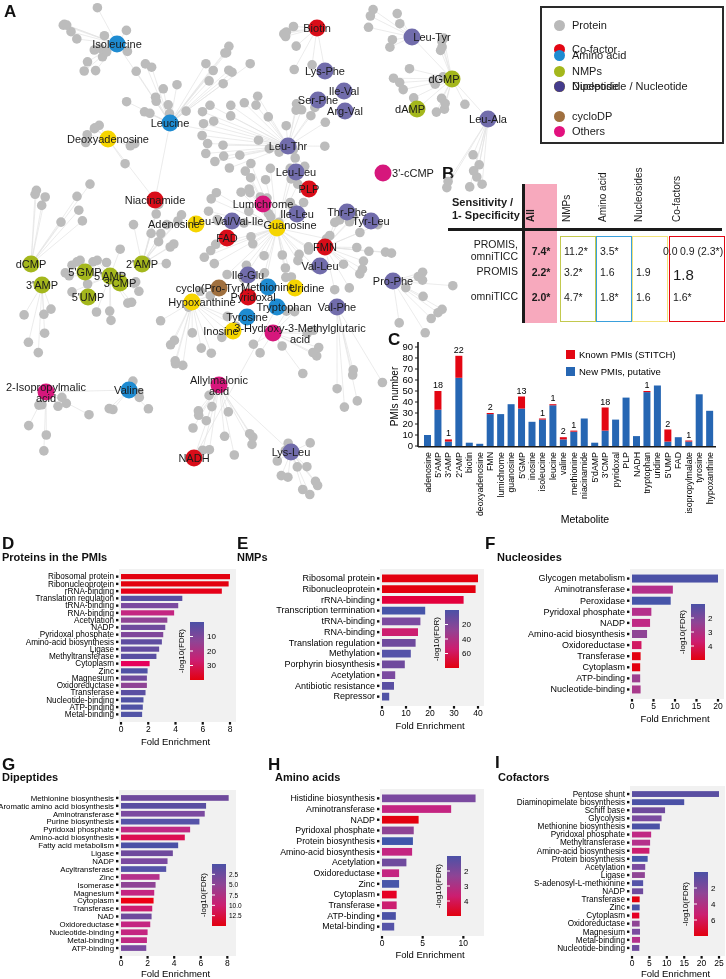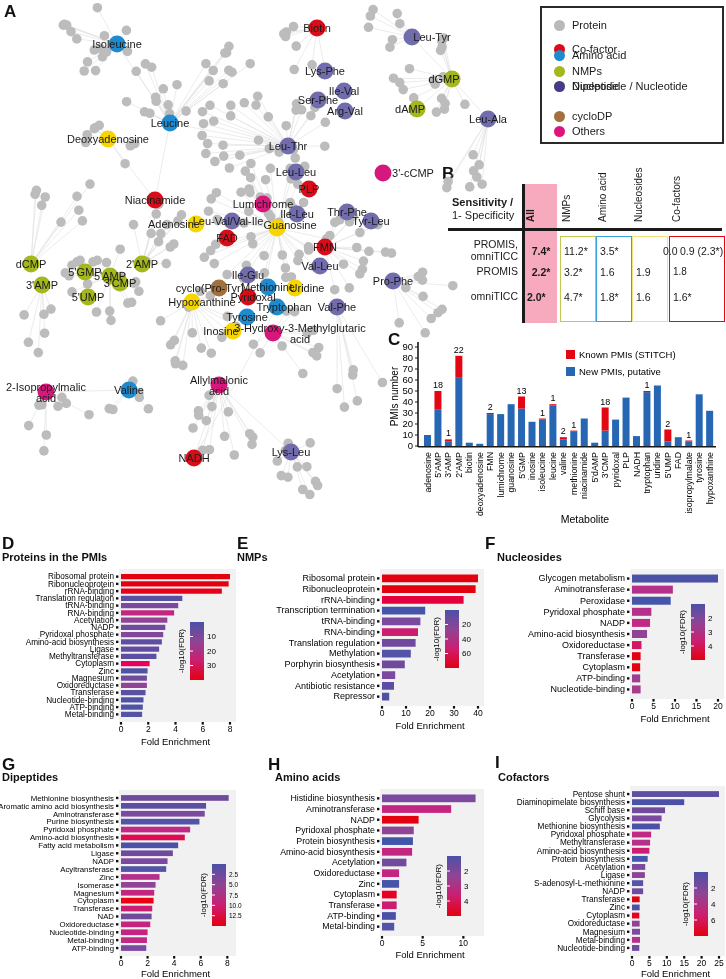--- a/index.html
+++ b/index.html
@@ -828,21 +828,21 @@
         <div class="leg-lab">cycloDP</div>
       </div>
       <div style="top: 117.4px; position: absolute; left: 12px; height: 14px; width: 160px; padding-left: 16px;">
         <div class="leg-dot" style="background: rgb(226, 17, 126);"></div>
         <div class="leg-lab">Others</div>
       </div>
     </div>
 
 <div id="panel-b">
       <div class="b-abs" style="left: 12px; top: 30px; font-weight: bold; font-size: 11px;">Sensitivity /</div>
-      <div class="b-abs" style="left: 12px; top: 43px; font-weight: normal; font-size: 11px;">1- Specificity</div>
+      <div class="b-abs" style="left: 12px; top: 43px; font-weight: bold; font-size: 11px;">1- Specificity</div>
       <div class="b-abs" style="left: 85px; top: 18px; width: 32px; height: 139px; background: rgb(247, 169, 189);"></div>
       <div class="b-abs" style="left: 82px; top: 18px; width: 2.5px; height: 139px; background: rgb(26, 26, 26);"></div>
       <div class="b-abs" style="left: 8px; top: 62px; width: 274px; height: 2.5px; background: rgb(26, 26, 26);"></div>
       <div class="vtext" style="left: 96px; top: 46px; font-weight: bold;">All</div>
       <div class="vtext" style="left: 132px; top: 46px; font-weight: normal;">NMPs</div>
       <div class="vtext" style="left: 168px; top: 46px; font-weight: normal;">Amino acid</div>
       <div class="vtext" style="left: 204px; top: 46px; font-weight: normal;">Nucleosides</div>
       <div class="vtext" style="left: 242px; top: 46px; font-weight: normal;">Co-factors</div>
       <div class="b-abs" style="left: 120px; top: 70px; width: 34px; height: 84px; border: 1.6px solid rgb(195, 201, 78);"></div>
       <div class="b-abs" style="left: 156px; top: 70px; width: 34px; height: 84px; border: 1.6px solid rgb(58, 160, 220);"></div>
@@ -853,23 +853,23 @@
       <div class="b-abs" style="top: 79px; font-size: 10.5px; left: 87px; width: 28px; text-align: center; font-weight: bold;">7.4*</div>
       <div class="b-abs" style="top: 79px; font-size: 10.5px; left: 124px;">11.2*</div>
       <div class="b-abs" style="top: 79px; font-size: 10.5px; left: 160px;">3.5*</div>
       <div class="b-abs" style="top: 79px; font-size: 10.5px; left: 196px; padding-left: 27px;">0.0</div>
       <div class="b-abs" style="top: 79px; font-size: 10.5px; left: 240px;">0.9 (2.3*)</div>
       <div class="b-abs" style="left: 0px; top: 99px; width: 78px; text-align: right; font-size: 10.5px;">PROMIS</div>
       <div class="b-abs" style="top: 100px; font-size: 10.5px; left: 87px; width: 28px; text-align: center; font-weight: bold;">2.2*</div>
       <div class="b-abs" style="top: 100px; font-size: 10.5px; left: 124px;">3.2*</div>
       <div class="b-abs" style="top: 100px; font-size: 10.5px; left: 160px;">1.6</div>
       <div class="b-abs" style="top: 100px; font-size: 10.5px; left: 196px;">1.9</div>
-      <div class="b-abs" style="top: 100px; font-size: 10px; left: 233px;">1.8</div>
+      <div class="b-abs" style="top: 100px; font-size: 15px; left: 233px;">1.8</div>
       <div class="b-abs" style="left: 0px; top: 124px; width: 78px; text-align: right; font-size: 10.5px;">omniTICC</div>
-      <div class="b-abs" style="top: 125px; font-size: 10.5px; left: 87px; width: 28px; font-weight: bold;">2.0*</div>
+      <div class="b-abs" style="top: 125px; font-size: 10.5px; left: 87px; width: 28px; text-align: center; font-weight: bold;">2.0*</div>
       <div class="b-abs" style="top: 125px; font-size: 10.5px; left: 124px;">4.7*</div>
       <div class="b-abs" style="top: 125px; font-size: 10.5px; left: 160px;">1.8*</div>
       <div class="b-abs" style="top: 125px; font-size: 10.5px; left: 196px;">1.6</div>
       <div class="b-abs" style="top: 125px; font-size: 10.5px; left: 233px;">1.6*</div>
     </div>
 
 <svg id="chartC" class="abs" style="left:388px;top:336px;" width="338" height="240">
       <line x1="30" y1="6" x2="30" y2="111" stroke="#1a1a1a" stroke-width="1.6"></line>
       <line x1="30" y1="110.8" x2="328" y2="110.8" stroke="#1a1a1a" stroke-width="1.6"></line>
       <line x1="27" y1="110" x2="30" y2="110" stroke="#1a1a1a" stroke-width="1"></line>

